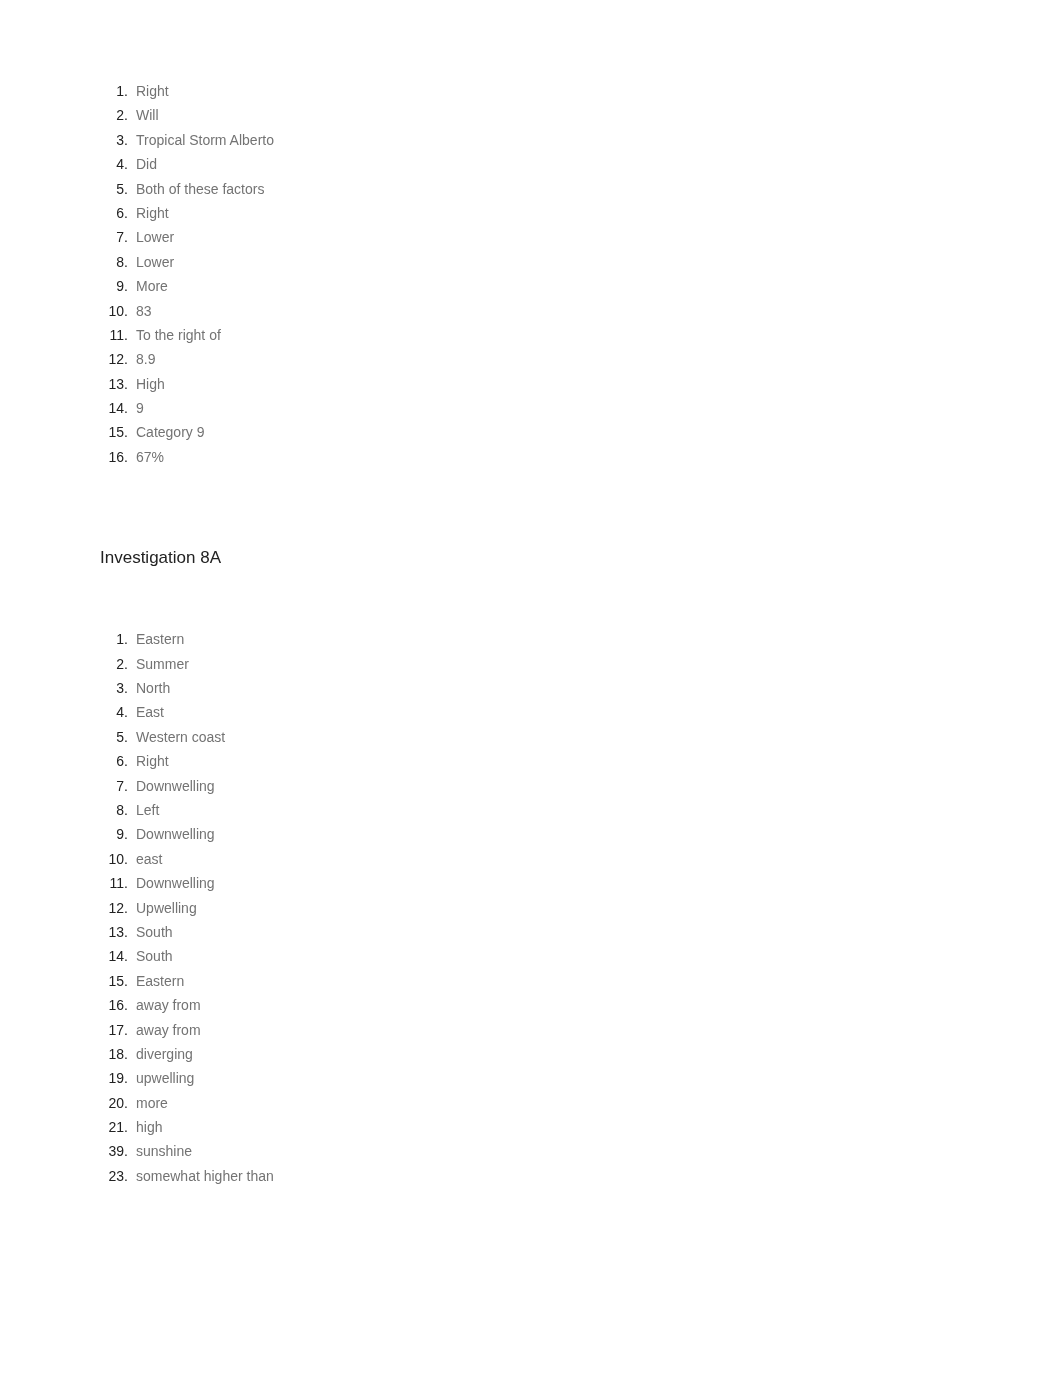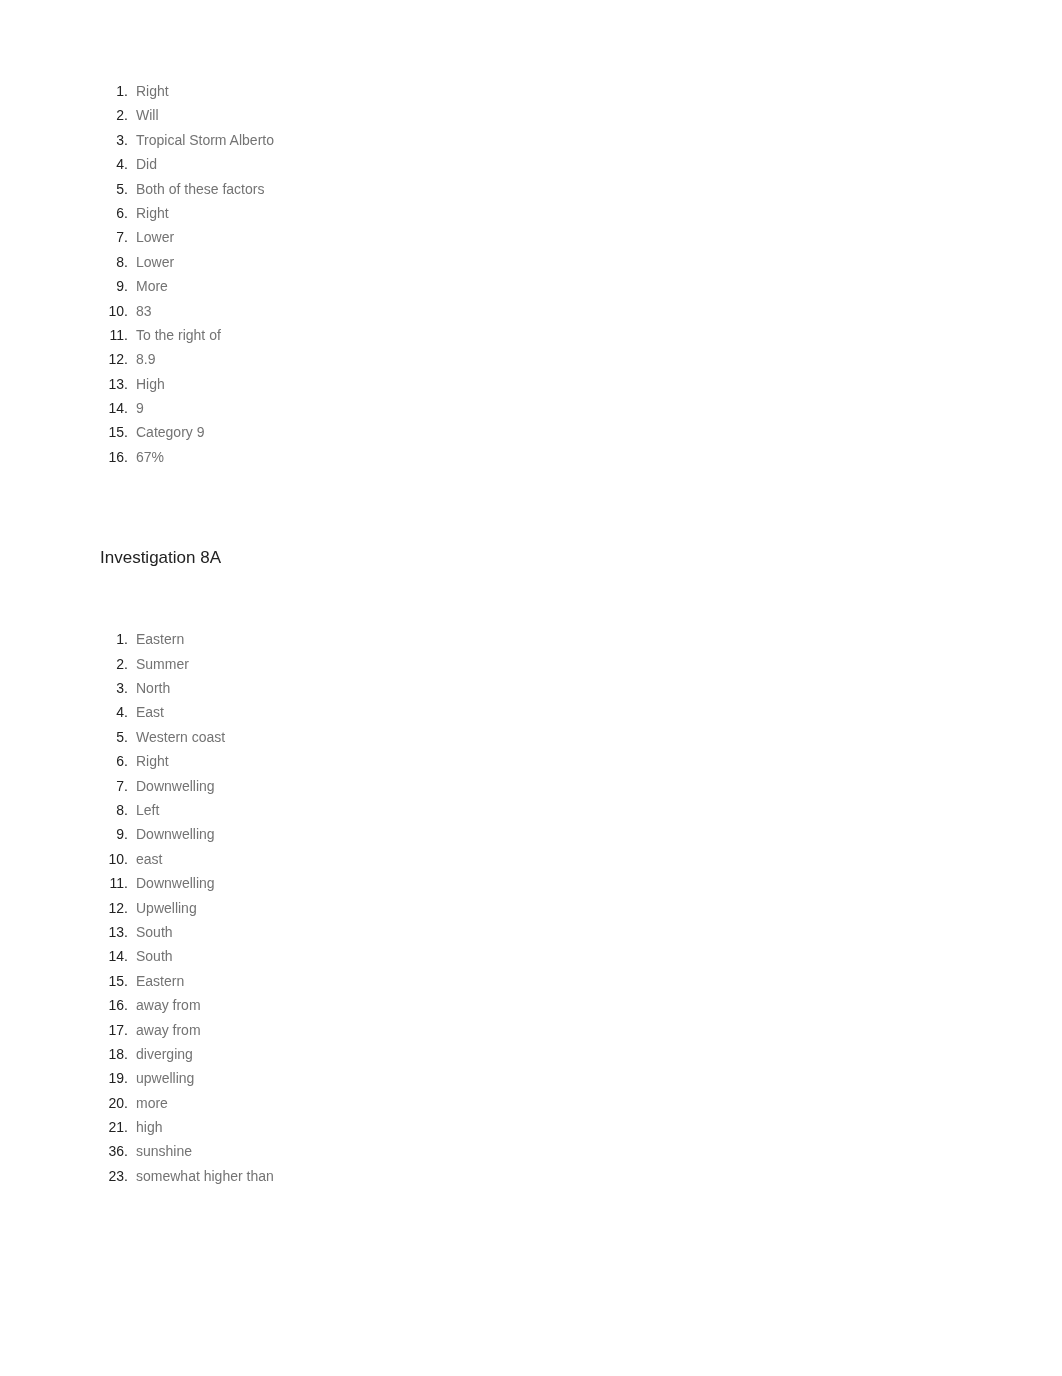--- a/index.html
+++ b/index.html
@@ -205,21 +205,21 @@
       </li>
       <li>
         <span class="num">20.</span>
         <span class="val">more</span>
       </li>
       <li>
         <span class="num">21.</span>
         <span class="val">high</span>
       </li>
       <li>
-        <span class="num">36.</span>
+        <span class="num">39.</span>
         <span class="val">sunshine</span>
       </li>
       <li>
         <span class="num">23.</span>
         <span class="val">somewhat higher than</span>
       </li>
     </ol>
 </div>
 
 </body></html>

